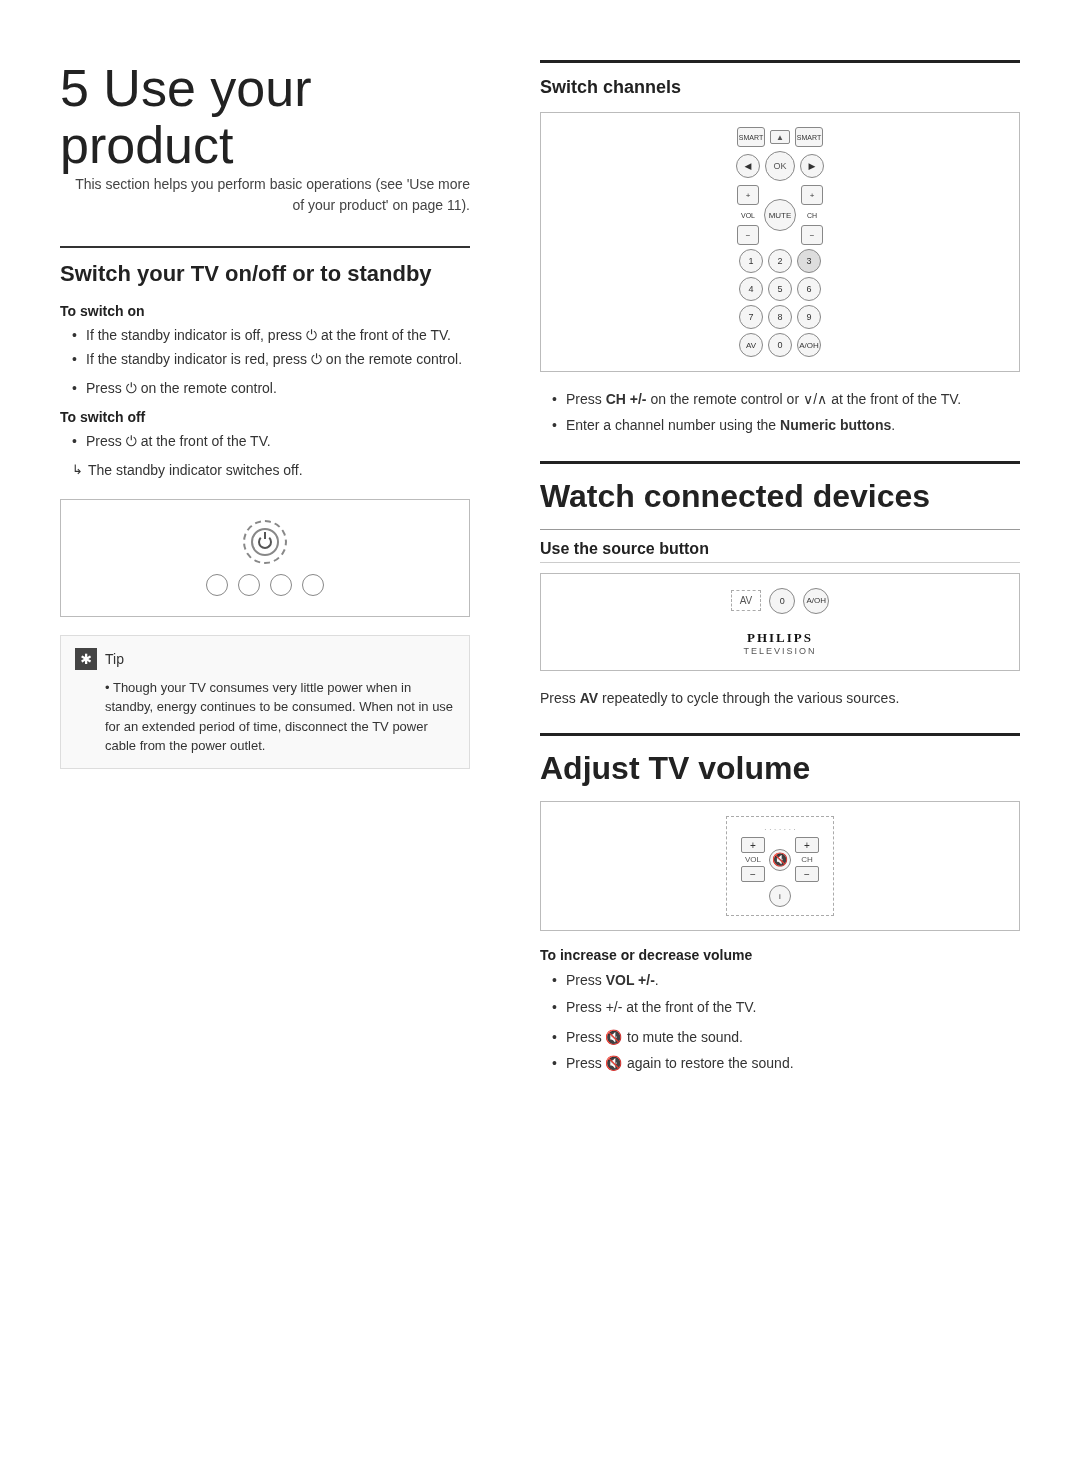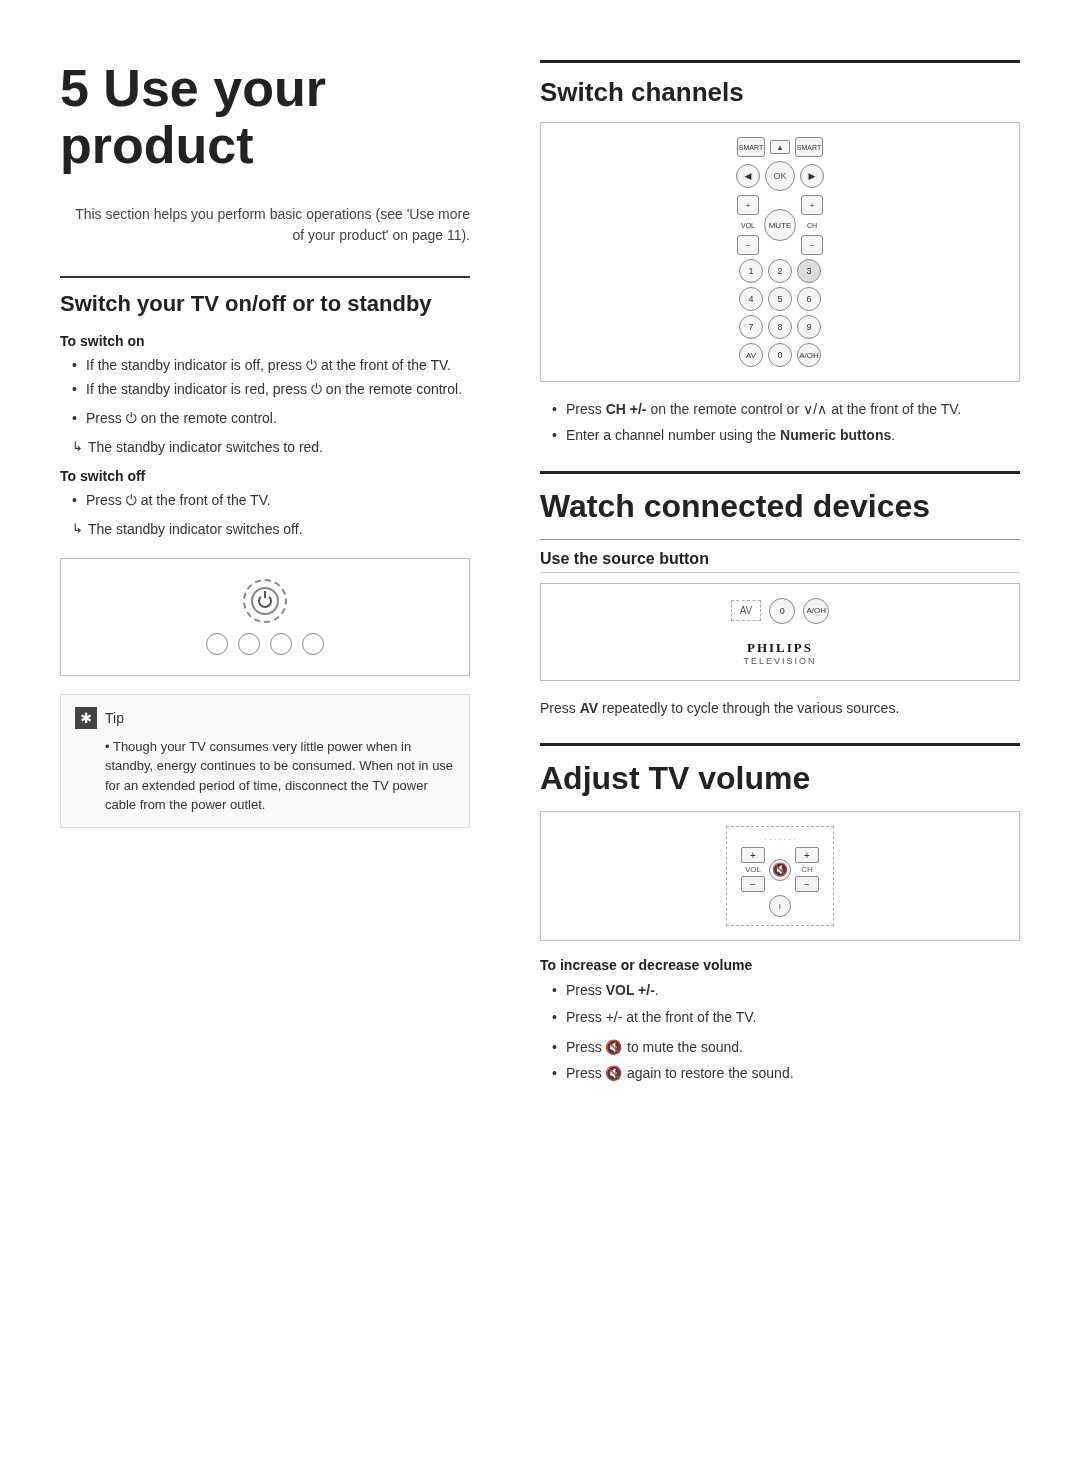--- a/index.html
+++ b/index.html
@@ -18,24 +18,23 @@
       padding: 60px 40px 40px 60px;
     }
 
     .right-column {
       width: 570px;
       padding: 60px 60px 40px 30px;
     }
 
     h1.page-title {
       font-size: 52px;
-      font-weight: bold;
+      font-weight: normal;
       color: #222;
       line-height: 1.1;
-      margin-bottom: 30px;
     }
 
     .intro-text {
       font-size: 14px;
       color: #444;
       margin-bottom: 30px;
       line-height: 1.5;
       text-align: right;
     }
 
@@ -204,21 +203,21 @@
 
     .tip-text {
       font-size: 13px;
       color: #333;
       line-height: 1.5;
       padding-left: 30px;
     }
 
     
     h2.right-section-title {
-      font-size: 26px;
+      font-size: 18px;
       font-weight: bold;
       color: #222;
       margin-bottom: 14px;
     }
 
     h2.large-section-title {
       font-size: 32px;
       font-weight: bold;
       color: #222;
       margin-bottom: 14px;
@@ -443,21 +442,20 @@
 
   <h3 class="subsection-title">To switch on</h3>
   <ul class="bullet-list">
     <li>If the standby indicator is off, press ⏻ at the front of the TV.</li>
     <li>If the standby indicator is red, press ⏻ on the remote control.</li>
   </ul>
 
   <ul class="bullet-list">
     <li>Press ⏻ on the remote control.</li>
   </ul>
-  <div class="arrow-item">The standby indicator switches to red.</div>
 
   <h3 class="subsection-title">To switch off</h3>
   <ul class="bullet-list">
     <li>Press ⏻ at the front of the TV.</li>
   </ul>
   <div class="arrow-item">The standby indicator switches off.</div>
 
   <div class="remote-image-box">
     <div class="standby-btn-illus">
       <div class="standby-circle">

